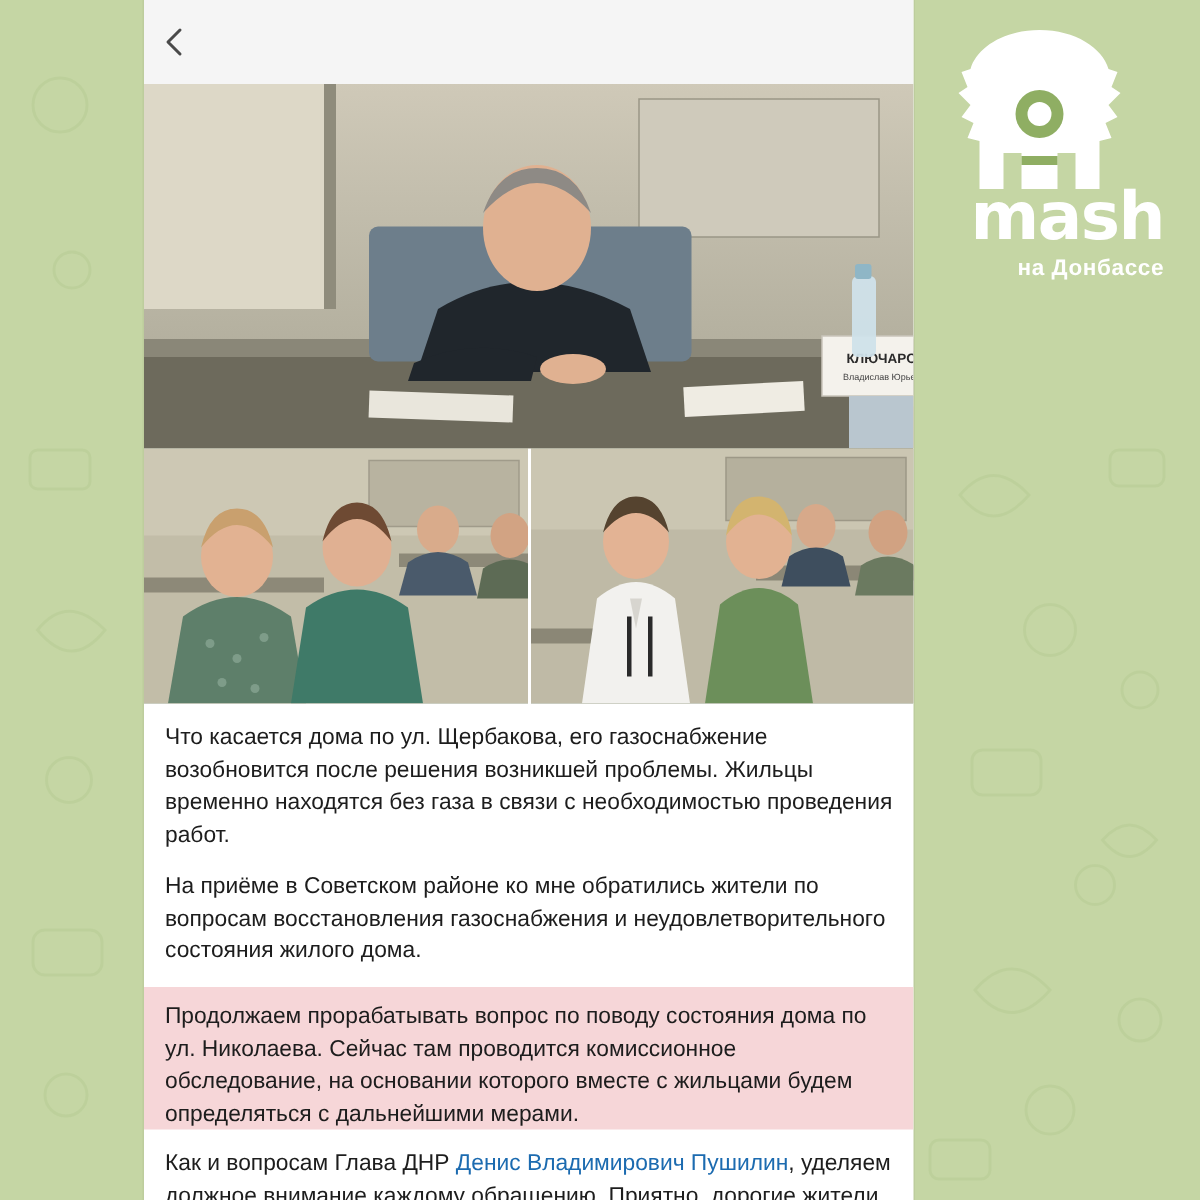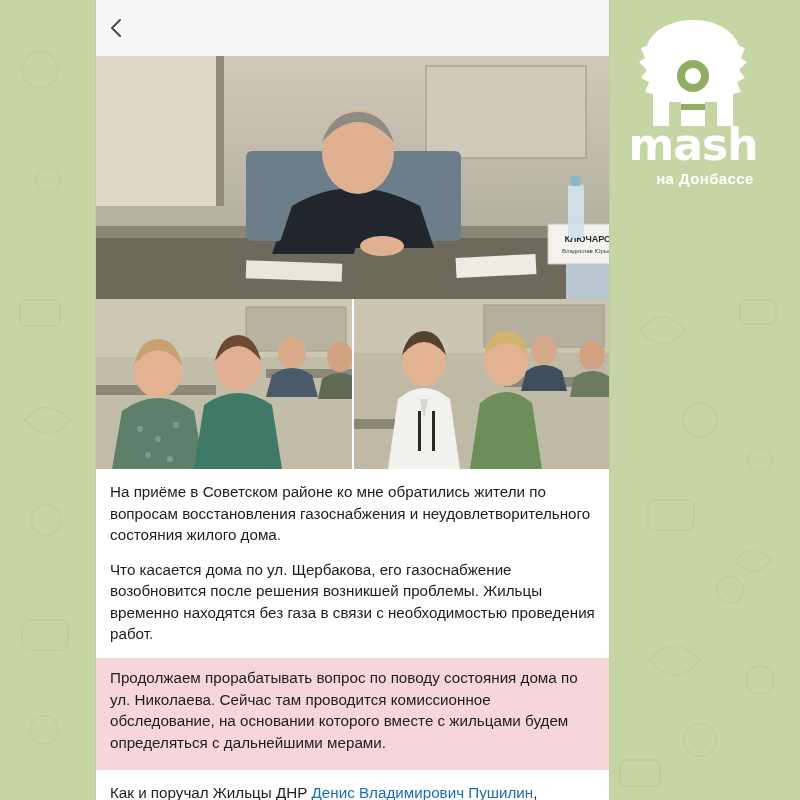--- a/index.html
+++ b/index.html
@@ -126,32 +126,32 @@
   .post-text {
     padding: 12px 14px 0 14px;
     font-size: 15.2px;
     line-height: 1.42;
     color: #1d1d1d;
   }
   .post-text p { margin: 0 0 13px 0; }
   .highlight {
     background: #f6d6d8;
     margin: 2px -14px 12px -14px;
-    padding: 9px 14px 17px 14px;
+    padding: 9px 14px 0 14px;
   }
   .highlight p { margin: 0; }
   .link { color: #1c6bb0; margin-top: 28px; }
 
   
   .mash {
     position: absolute;
     right: 24px;
     top: 18px;
     width: 166px;
-    text-align: center;
+    text-align: right;
     color: #ffffff;
   }
   .mash-mark { width: 128px; height: 112px; margin: 0 auto; display:block; }
   .mash-word {
     font-size: 44px;
     font-weight: 700;
     letter-spacing: -1px;
     line-height: 0.95;
     margin-top: -6px;
     font-family: "DejaVu Sans", sans-serif;
@@ -306,26 +306,26 @@
 
             <ellipse cx="152" cy="62" rx="22" ry="25" fill="#e2b292"></ellipse>
             <path d="M130 58 q22 -28 44 0 q-4 -26 -22 -26 q-18 0 -22 26z" fill="#d3b46f"></path>
             <path d="M126 104 q26 -22 52 0 l10 66 h-72z" fill="#6c8f5a"></path>
           </svg>
         </div>
       </div>
     </div>
 
     <div class="post-text">
+      <p>Что касается дома по ул. Щербакова, его газоснабжение возобновится после решения возникшей проблемы. Жильцы временно находятся без газа в связи с необходимостью проведения работ.</p>
       <p>На приёме в Советском районе ко мне обратились жители по вопросам восстановления газоснабжения и неудовлетворительного состояния жилого дома.</p>
-      <p>Что касается дома по ул. Щербакова, его газоснабжение возобновится после решения возникшей проблемы. Жильцы временно находятся без газа в связи с необходимостью проведения работ.</p>
       <div class="highlight">
         <p>Продолжаем прорабатывать вопрос по поводу состояния дома по ул. Николаева. Сейчас там проводится комиссионное обследование, на основании которого вместе с жильцами будем определяться с дальнейшими мерами.</p>
       </div>
-      <p><span>Как и поручал Жильцы ДНР </span><span class="link">Денис Владимирович Пушилин</span><span>, уделяем должное внимание каждому обращению. Приятно, дорогие жители, получать от вас обратную связь. Например, о</span></p>
+      <p><span>Как и вопросам Глава ДНР </span><span class="link">Денис Владимирович Пушилин</span><span>, уделяем должное внимание каждому обращению. Приятно, дорогие жители, получать от вас обратную связь. Например, о</span></p>
     </div>
   </div>
 
   <div class="mash">
     <svg class="mash-mark" viewBox="0 0 128 112" xmlns="http://www.w3.org/2000/svg">
       <g fill="#ffffff">
         <path d="M64 2 C40 2 22 14 18 28 L12 30 L16 40 L10 44 L18 52 L12 60 L20 64 L16 74 L24 76 L24 108 L40 108 L40 84 L52 84 L52 108 L76 108 L76 84 L88 84 L88 108 L104 108 L104 76 L112 74 L108 64 L116 60 L110 52 L118 44 L112 40 L116 30 L110 28 C106 14 88 2 64 2 Z"></path>
       </g>
       <circle cx="64" cy="58" r="16" fill="#8fae63"></circle>
       <circle cx="64" cy="58" r="8" fill="#ffffff"></circle>

